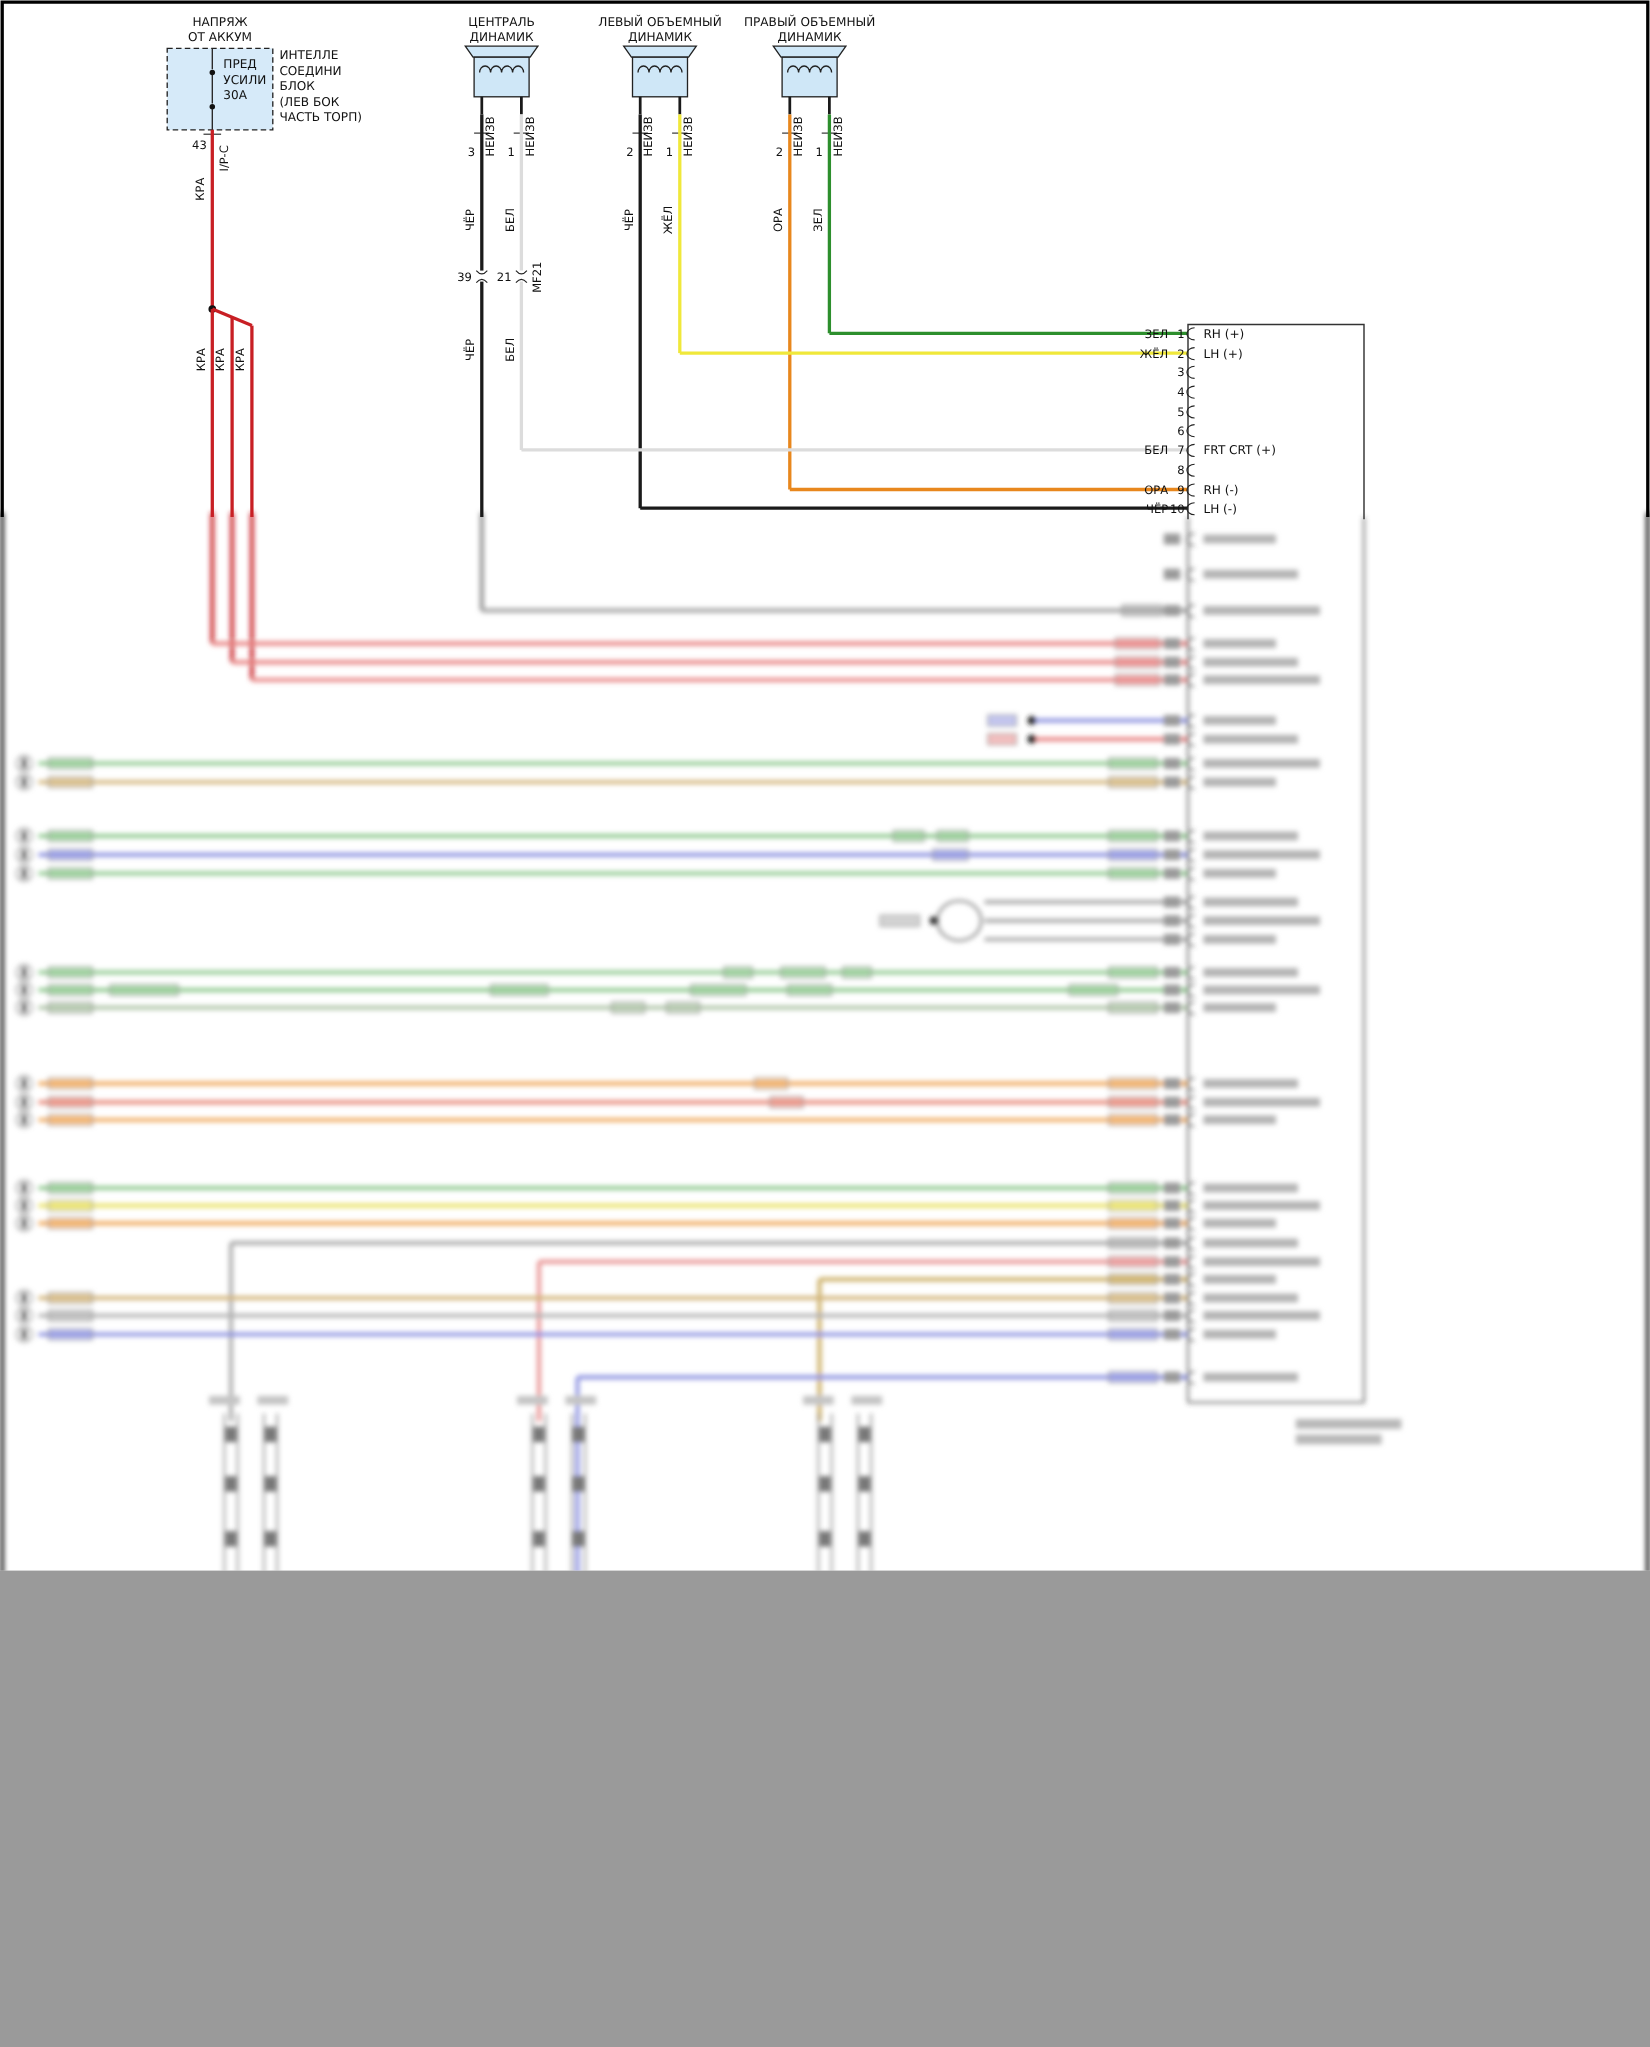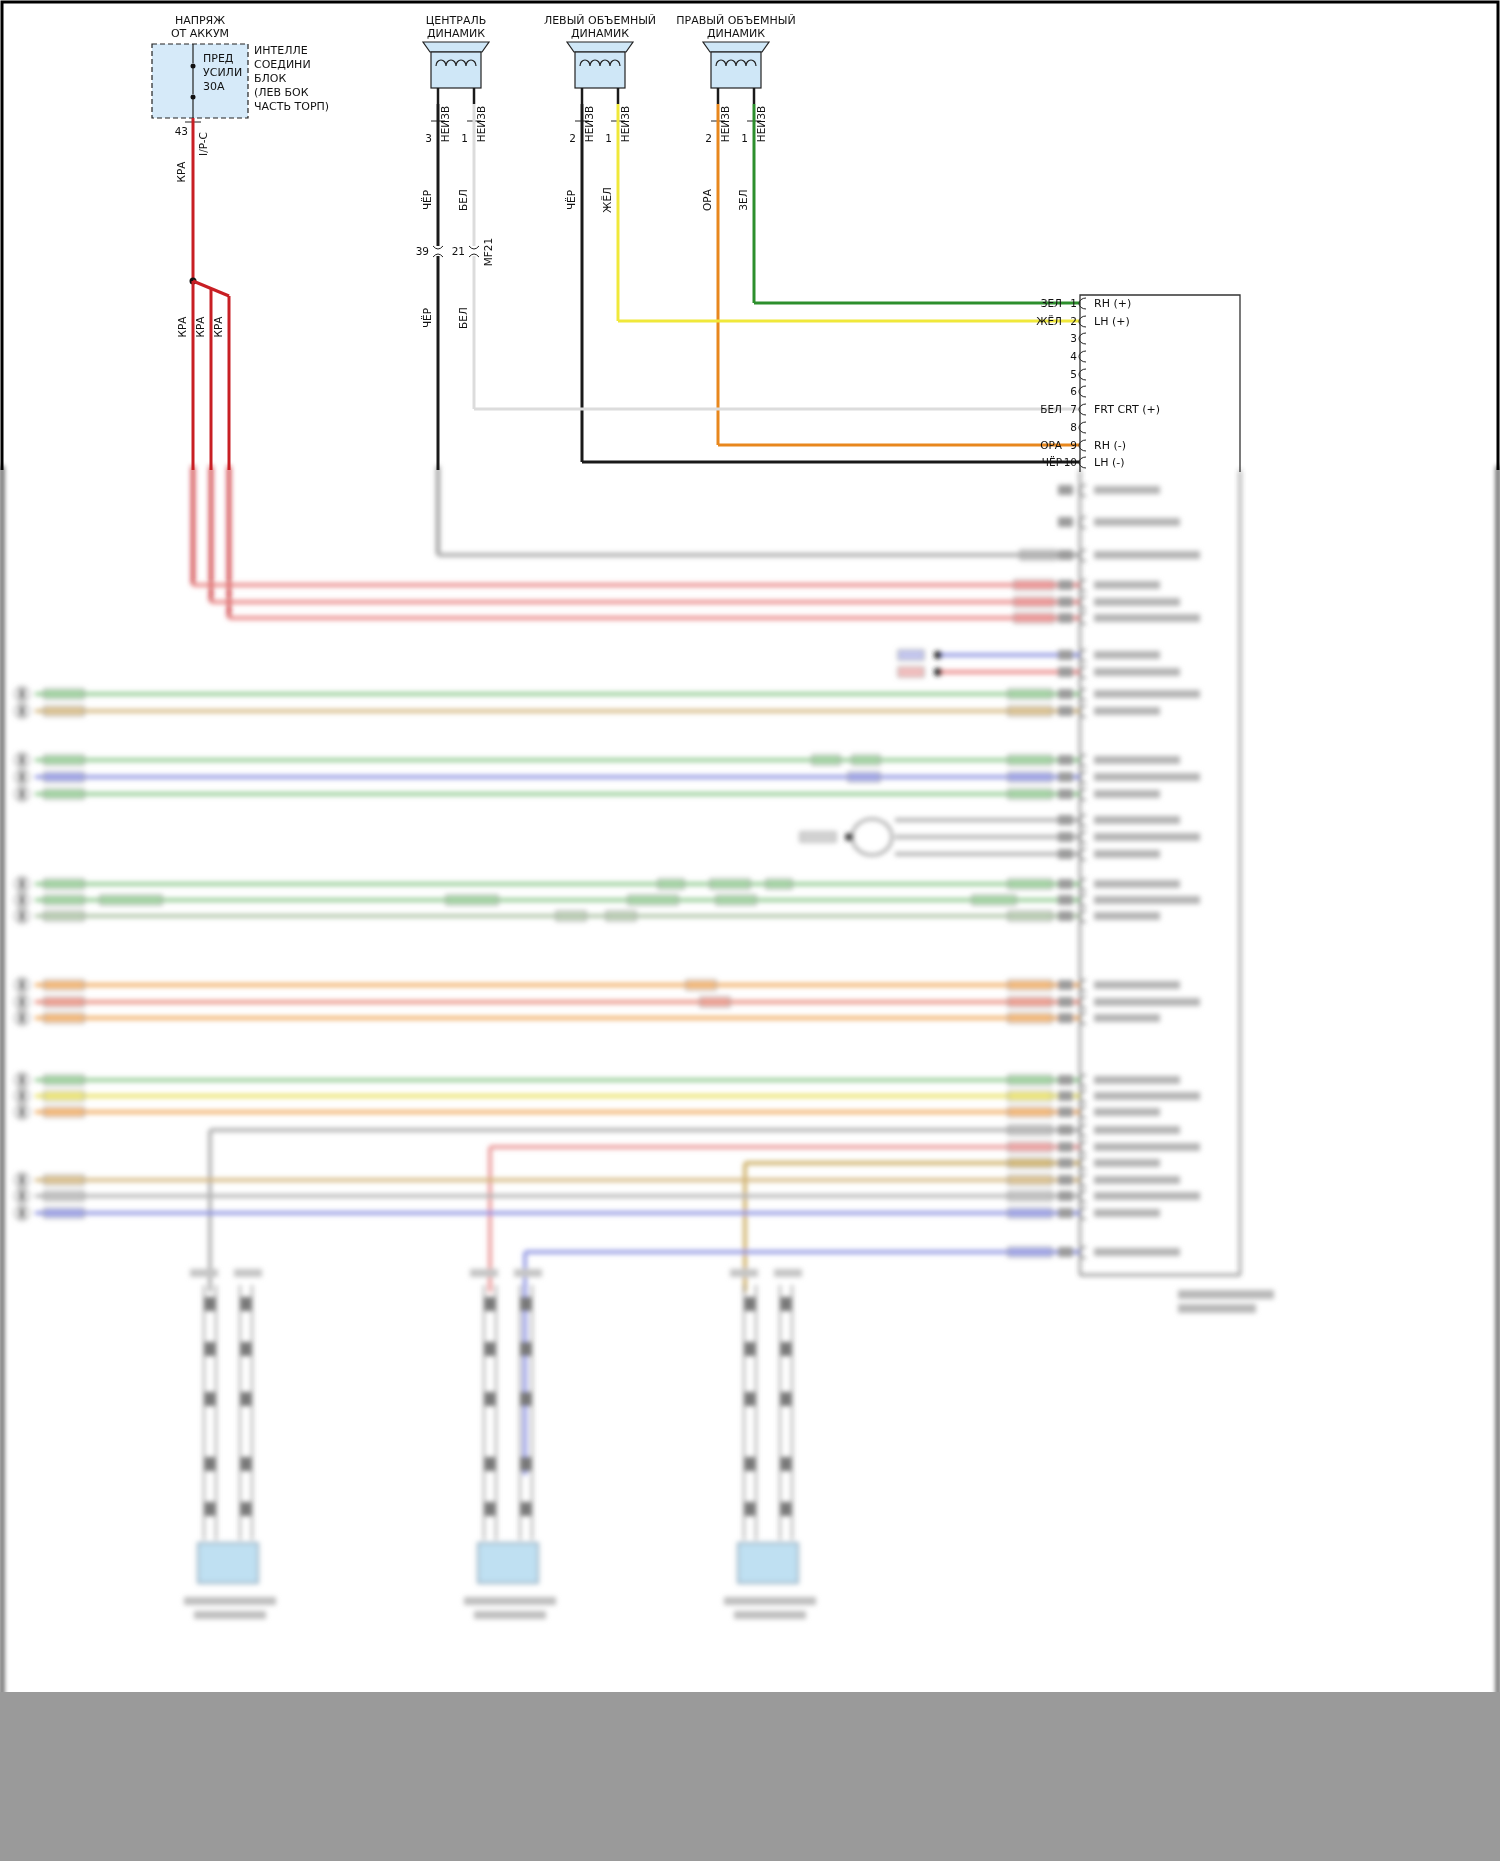--- a/index.html
+++ b/index.html
@@ -1,16 +1,16 @@
 <!DOCTYPE html>
 <html><head>
 <meta charset="utf-8">
 <style>
   html,body{margin:0;padding:0;background:#9a9a9a;}
-  .page{position:relative;width:1500px;height:1692px;background:#ffffff;margin:0 auto;overflow:hidden;text-decoration:underline;}
+  .page{position:relative;width:1500px;height:1428px;background:#ffffff;margin:0 auto;overflow:hidden;text-decoration:underline;}
   svg{position:absolute;left:0;top:0;}
   text{font-family:"DejaVu Sans","Liberation Sans",sans-serif;fill:#111;}
   .t11{font-size:11px;}
   .t10{font-size:10.5px;}
   .mid{text-anchor:middle;}
   .end{text-anchor:end;}
   .spk{fill:#cfe7f7;stroke:#222;stroke-width:1.2;}
   .blk{stroke:#222;stroke-width:1.2;fill:none;}
   .thin{stroke:#222;stroke-width:1;fill:none;}
   .box{fill:none;stroke:#333;stroke-width:1.3;}

